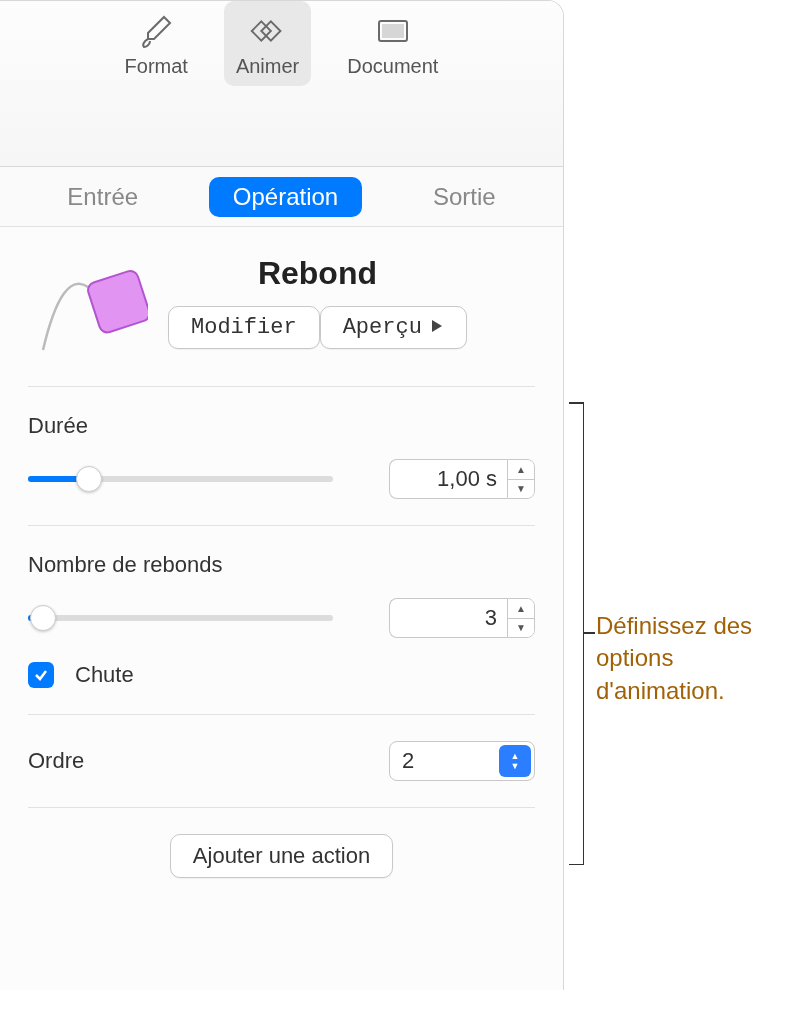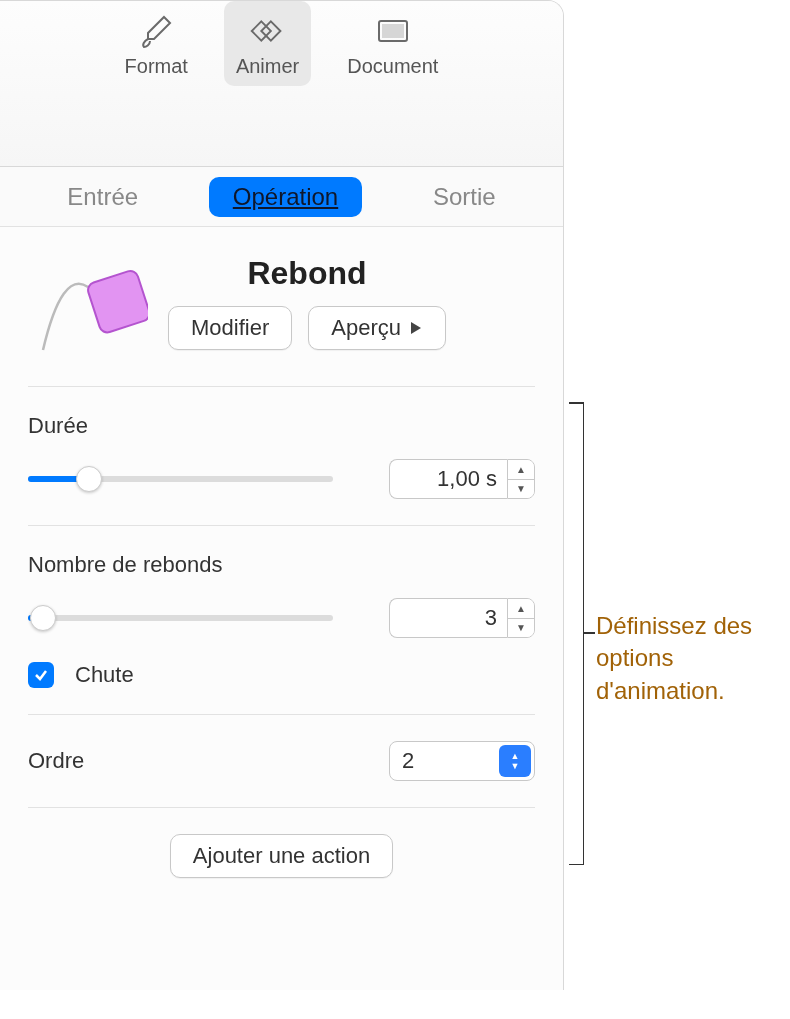--- a/index.html
+++ b/index.html
@@ -65,22 +65,21 @@
     }
     .tab {
       font-size: 24px;
       color: #888;
       padding: 6px 24px;
       border-radius: 10px;
       cursor: default;
     }
     .tab.active {
       background: #007aff;
-      color: #0f172a;
-      text-decoration: underline;
+      color: #ffffff;
     }
     .content {
       padding: 28px 28px 0 28px;
     }
     .header-row {
       display: flex;
       align-items: flex-start;
       gap: 20px;
     }
     .effect-thumb {
@@ -90,21 +89,22 @@
     }
     .effect-title {
       font-size: 32px;
       font-weight: 700;
       margin-bottom: 14px;
       color: #222;
       text-align: center;
     }
     .btn-row {
       display: flex;
-      gap: 16px;
+      gap: 0;
+      font-family: Liberation Mono, monospace;
     }
     .btn {
       background: #fff;
       border: 1px solid #c8c8c8;
       border-radius: 10px;
       padding: 8px 22px;
       font-size: 22px;
       color: #333;
       display: flex;
       align-items: center;

